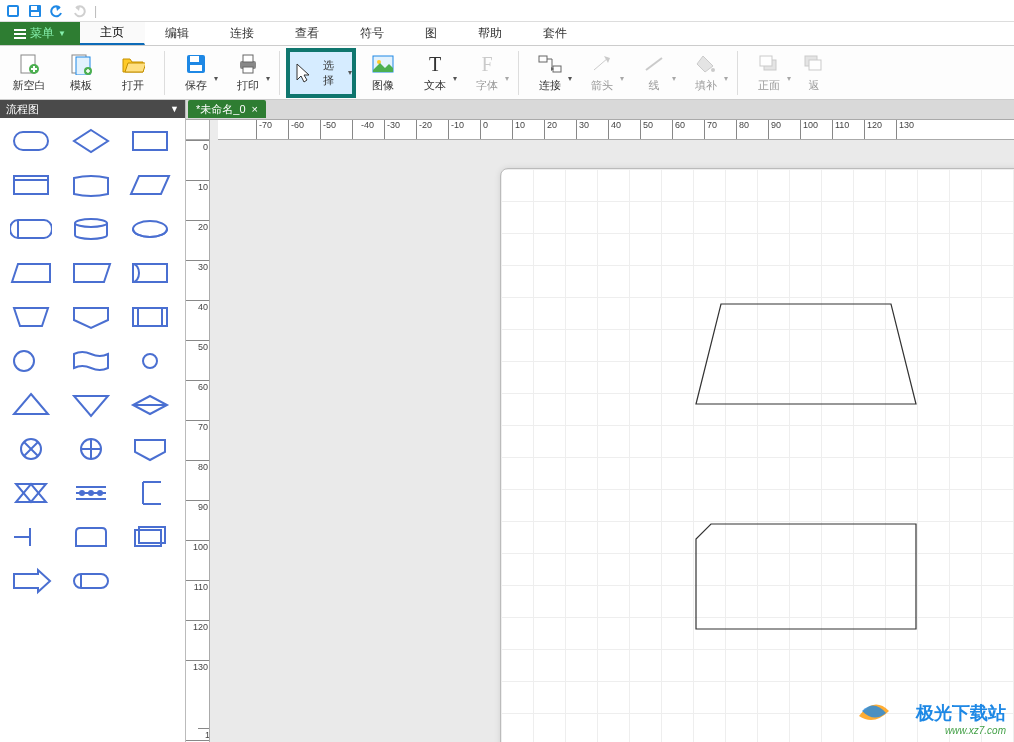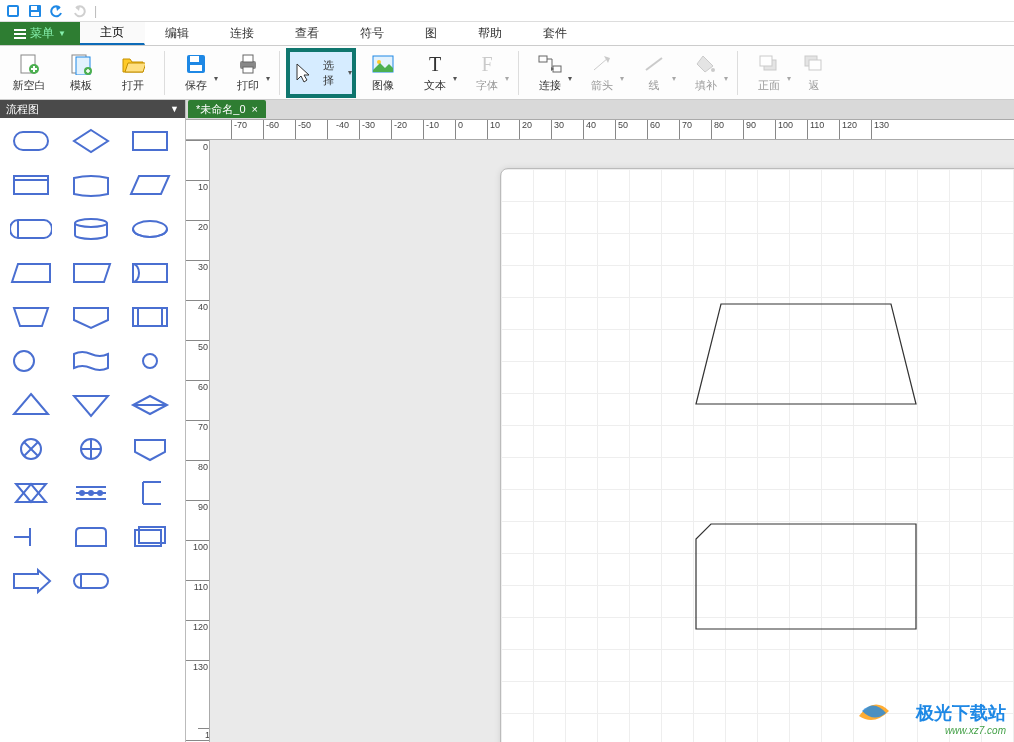--- a/index.html
+++ b/index.html
@@ -39,21 +39,21 @@
 .shape-cell { width: 46px; height: 30px; display: flex; align-items: center; justify-content: center; cursor: pointer; }
 .shape-cell svg { stroke: #4a6fd1; stroke-width: 2; fill: none; }
 
 
 .canvas-wrap { flex: 1; display: flex; flex-direction: column; background: #e8e8e8; }
 .tabstrip { height: 20px; background: #d9d9d9; display: flex; align-items: flex-start; border-bottom: 1px solid #aaa; }
 .doctab { background: #2e7d32; color: #fff; height: 18px; padding: 0 8px; display: flex; align-items: center; gap: 6px; font-size: 11px; border-radius: 2px 2px 0 0; margin-left: 2px; }
 .doctab .close { cursor: pointer; }
 .rulers-and-canvas { flex: 1; position: relative; background: #ececec; }
 
-.ruler-h { position: absolute; left: 7px; right: 0; top: 0; height: 20px; background: #fff; border-bottom: 1px solid #aaa; overflow: hidden; }
+.ruler-h { position: absolute; left: 32px; right: 0; top: 0; height: 20px; background: #fff; border-bottom: 1px solid #aaa; overflow: hidden; }
 .ruler-v { position: absolute; left: 0; top: 20px; bottom: 0; width: 24px; background: #fff; border-right: 1px solid #aaa; overflow: hidden; }
 .ruler-corner { position: absolute; left: 0; top: 0; width: 24px; height: 20px; background: #fff; border-right: 1px solid #aaa; border-bottom: 1px solid #aaa; }
 .ruler-h .tick { position: absolute; top: 0; height: 20px; border-left: 1px solid #888; font-size: 9px; color: #444; padding-left: 2px; display:flex; align-items:flex-start; }
 .ruler-v .tick { position: absolute; left: 0; width: 24px; border-top: 1px solid #888; font-size: 9px; color: #444; padding-top: 1px; text-align: right; padding-right: 2px; }
 
 .canvas { position: absolute; left: 24px; top: 20px; right: 0; bottom: 0; background: #eaeaea; overflow: hidden; }
 .page { position: absolute; left: 290px; top: 28px; width: 700px; height: 900px; background: #fff; border: 1px solid #bbb; border-radius: 8px 0 0 0; box-shadow: 0 0 6px rgba(0,0,0,0.1);
   background-image: linear-gradient(#eee 1px, transparent 1px), linear-gradient(90deg, #eee 1px, transparent 1px);
   background-size: 32px 32px; }
 .shape-on-page { position: absolute; }

